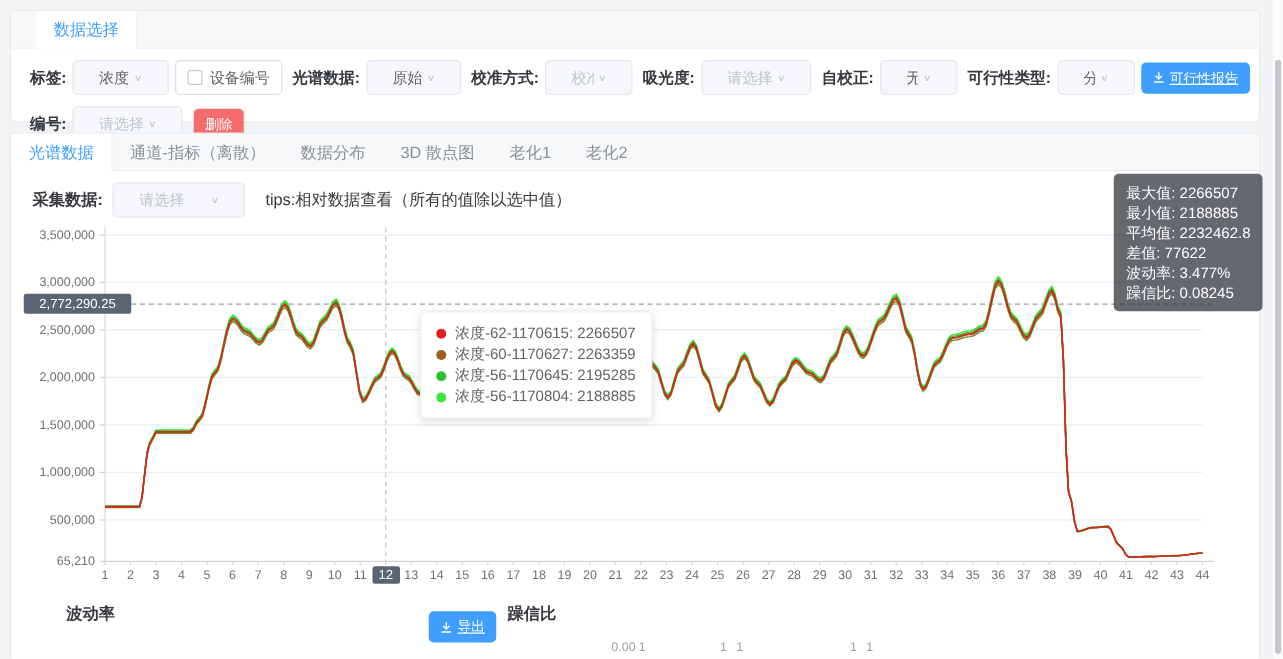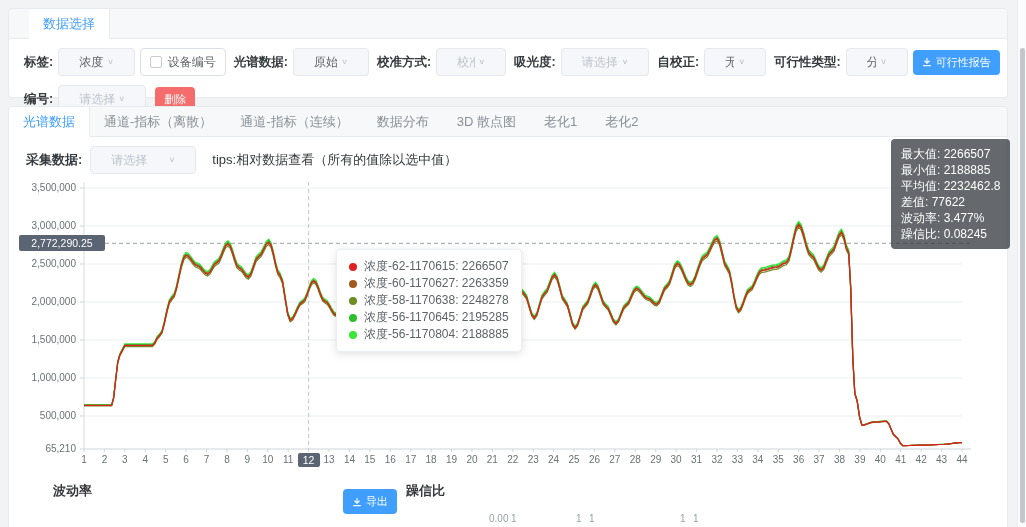--- a/index.html
+++ b/index.html
@@ -32,21 +32,21 @@
   .select .val { font-size:12px; color:#606266; white-space:nowrap; overflow:hidden; }
   .select .val.ph { color:#bfc4cc; }
   .chev { font-size:9px; color:#c0c4cc; transform:scaleY(.8); margin-left:4px; }
   .chkbox { height:28px; border:1px solid #dcdfe6; border-radius:4px; background:#fff;
             display:flex; align-items:center; gap:6px; padding:0 9px; cursor:pointer; }
   .chkbox .box { width:12px; height:12px; border:1px solid #c8ccd2; border-radius:2px; background:#fff; }
   .chkbox .cl { font-size:12px; color:#606266; white-space:nowrap; }
   .btn { border:none; border-radius:4px; color:#fff; font-size:11px; display:inline-flex;
          align-items:center; gap:4px; padding:5px 9px; cursor:pointer; white-space:nowrap;
          font-family:"Liberation Sans",sans-serif; }
-  .btn.blue { background:#409eff; }
+  .btn.blue { background:#409eff;text-decoration:underline; }
   .btn.red  { background:#f56c6c;align-items:flex-end; }
 
   .collect-row { display:flex; align-items:center; padding:9px 14px 0; }
   .collect-row .flabel { font-size:13px; }
   .collect-row .select { width:106px; margin-left:8px; }
   .tips { font-size:13px; color:#36393d; margin-left:16px; }
 
   #chart-svg { position:absolute; left:0; top:0; }
 
   .marker-badge { position:absolute; background:#5b6472; color:#fff; border-radius:2px;
@@ -138,21 +138,20 @@
         <span>删除</span>
       </button>
     </div>
   </div>
 </div>
 
 <div class="card" id="main-card">
   <div class="tabbar">
     <div class="tab active">光谱数据</div>
     <div class="tab">通道-指标（离散）</div>
-    <div class="tab">通道-指标（连续）</div>
     <div class="tab">数据分布</div>
     <div class="tab">3D 散点图</div>
     <div class="tab">老化1</div>
     <div class="tab">老化2</div>
   </div>
   <div class="collect-row">
     <span class="flabel">采集数据:</span>
     <div class="select">
       <span class="val ph">请选择</span>
       <span class="chev">∨</span>
@@ -288,24 +287,20 @@
   <div id="tooltip">
       <div class="tip-row">
         <span class="dot" style="background: rgb(224, 32, 32);"></span>
         <span>浓度-62-1170615: 2266507</span>
       </div>
       <div class="tip-row">
         <span class="dot" style="background: rgb(163, 90, 31);"></span>
         <span>浓度-60-1170627: 2263359</span>
       </div>
       <div class="tip-row">
-        <span class="dot" style="background: rgb(109, 140, 33);"></span>
-        <span>浓度-58-1170638: 2248278</span>
-      </div>
-      <div class="tip-row">
         <span class="dot" style="background: rgb(46, 191, 46);"></span>
         <span>浓度-56-1170645: 2195285</span>
       </div>
       <div class="tip-row">
         <span class="dot" style="background: rgb(57, 230, 57);"></span>
         <span>浓度-56-1170804: 2188885</span>
       </div>
     </div>
   <div id="stats">
       <div class="stat-line">最大值: 2266507</div>

